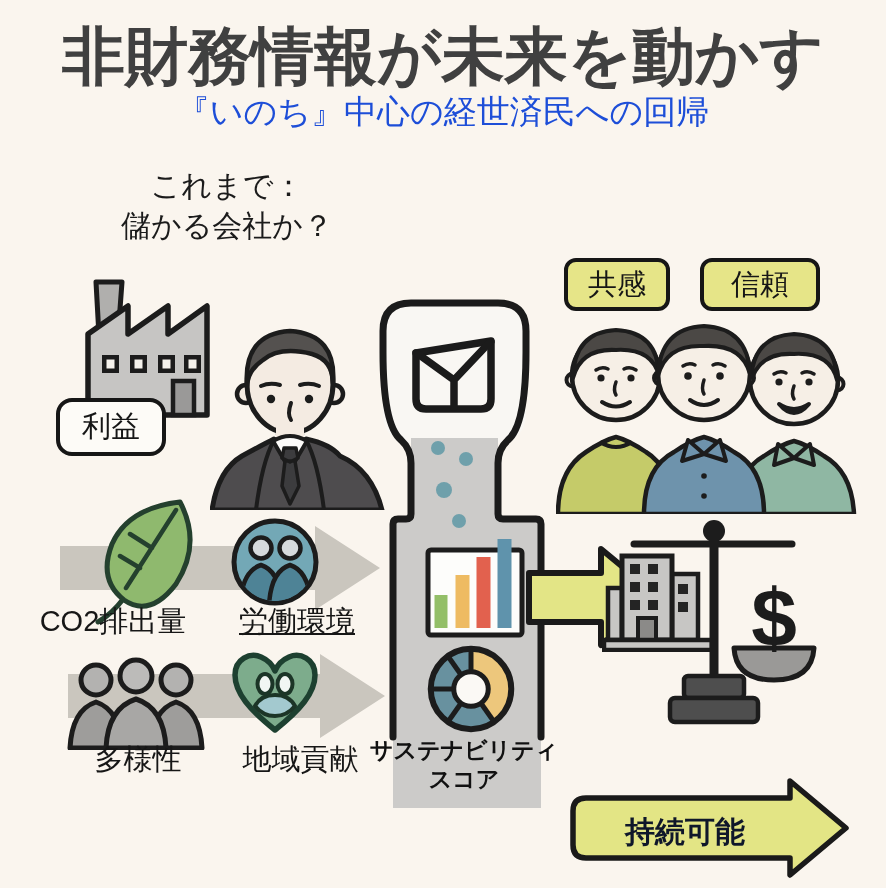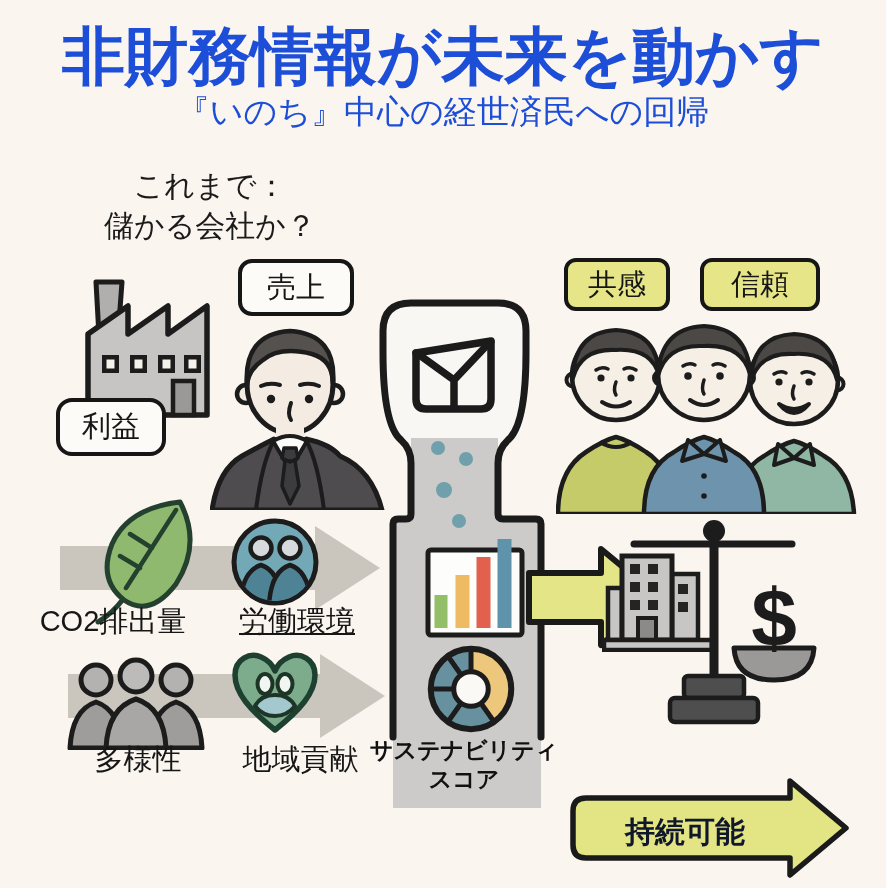--- a/index.html
+++ b/index.html
@@ -1,39 +1,39 @@
 <!DOCTYPE html>
 <html><head>
 <meta charset="utf-8">
 <style>
   html,body{margin:0;padding:0;}
   .canvas{position:relative;width:886px;height:888px;background:#faf5ee;overflow:hidden;
           font-family:"Liberation Sans","DejaVu Sans",sans-serif;color:#161616;}
   .abs{position:absolute;}
   .ctr{text-align:center;}
-  .title{left:0;top:14px;width:886px;font-size:63px;font-weight:900;letter-spacing:0px;color:#1d4ed8;}
+  .title{left:0;top:14px;width:886px;font-size:63px;font-weight:900;letter-spacing:0px;color:#404040;}
   .subtitle{left:0;top:90px;width:886px;font-size:33px;font-weight:500;color:#1d4ed8;}
   .colhead{font-size:30px;font-weight:500;line-height:40px;color:#1b1b1b;}
   .badge{display:flex;align-items:center;justify-content:center;border:4.5px solid #161616;
          border-radius:14px;background:#fdfbf7;font-size:29px;font-weight:500;box-sizing:border-box;}
   .badge.yellow{background:#e6e588;border-radius:12px;text-align:center;}
   .inlabel{font-size:29px;font-weight:500;color:#161616;}
   .devlabel{font-size:23px;font-weight:800;line-height:29px;color:#111;}
   .sustain{font-size:30px;font-weight:700;color:#0f172a;}
   svg{display:block;}
 </style>
 </head>
 <body>
 
 <div class="canvas">
 
   <div class="abs ctr title">非財務情報が未来を動かす</div>
   <div class="abs ctr subtitle">『いのち』中心の経世済民への回帰</div>
 
-  <div class="abs ctr colhead" style="left:55px;top:166px;width:310px;">
+  <div class="abs ctr colhead" style="left:72px;top:166px;width:310px;">
     <div>これまで：</div>
     <div>儲かる会社か？</div>
   </div>
 
   <svg class="abs" style="left:50px;top:520px;" width="340" height="96" viewBox="0 0 340 96">
     <polygon points="10,26 265,26 265,6 330,48 265,90 265,70 10,70" fill="#cac6be"></polygon>
   </svg>
   <svg class="abs" style="left:58px;top:646px;" width="335" height="96" viewBox="0 0 335 96">
     <polygon points="10,28 262,28 262,8 327,50 262,92 262,72 10,72" fill="#cac6be"></polygon>
   </svg>
@@ -67,23 +67,20 @@
     <rect x="66" y="104" width="28" height="24" fill="#f4ebe2"></rect>
     <path d="M 2,190 Q 8,150 32,136 Q 54,124 64,119 L 80,130 L 96,119 Q 120,124 130,136 Q 162,150 172,190 Z" fill="#4e4c4e" stroke="#1c1c1c" stroke-width="5" stroke-linejoin="round"></path>
     <path d="M 63,121 L 80,150 L 97,121 Q 80,111 63,121 Z" fill="#fcfbf9" stroke="#1c1c1c" stroke-width="4" stroke-linejoin="round"></path>
     <path d="M 74,128 H 86 L 88,138 L 80,142 L 72,138 Z M 75,141 L 85,141 L 89,166 L 80,184 L 72,166 Z" fill="#3c3c3e" stroke="#1c1c1c" stroke-width="3.5" stroke-linejoin="round"></path>
     <path d="M 64,120 Q 52,142 46,190 M 96,120 Q 108,142 114,190" fill="none" stroke="#1c1c1c" stroke-width="4"></path>
   </svg>
 
   <div class="abs badge" style="left:56px;top:398px;width:110px;height:58px;border-radius:16px;">
     <span>利益</span>
   </div>
-  <div class="abs badge" style="left:238px;top:259px;width:116px;height:57px;">
-    <span>売上</span>
-  </div>
 
   <div class="abs badge yellow" style="left:564px;top:258px;width:106px;height:53px;">
     <span>共感</span>
   </div>
   <div class="abs badge yellow" style="left:700px;top:258px;width:120px;height:53px;">
     <span>信頼</span>
   </div>
 
   <svg class="abs" style="left:556px;top:318px;" width="330" height="196" viewBox="0 0 330 196">
 

